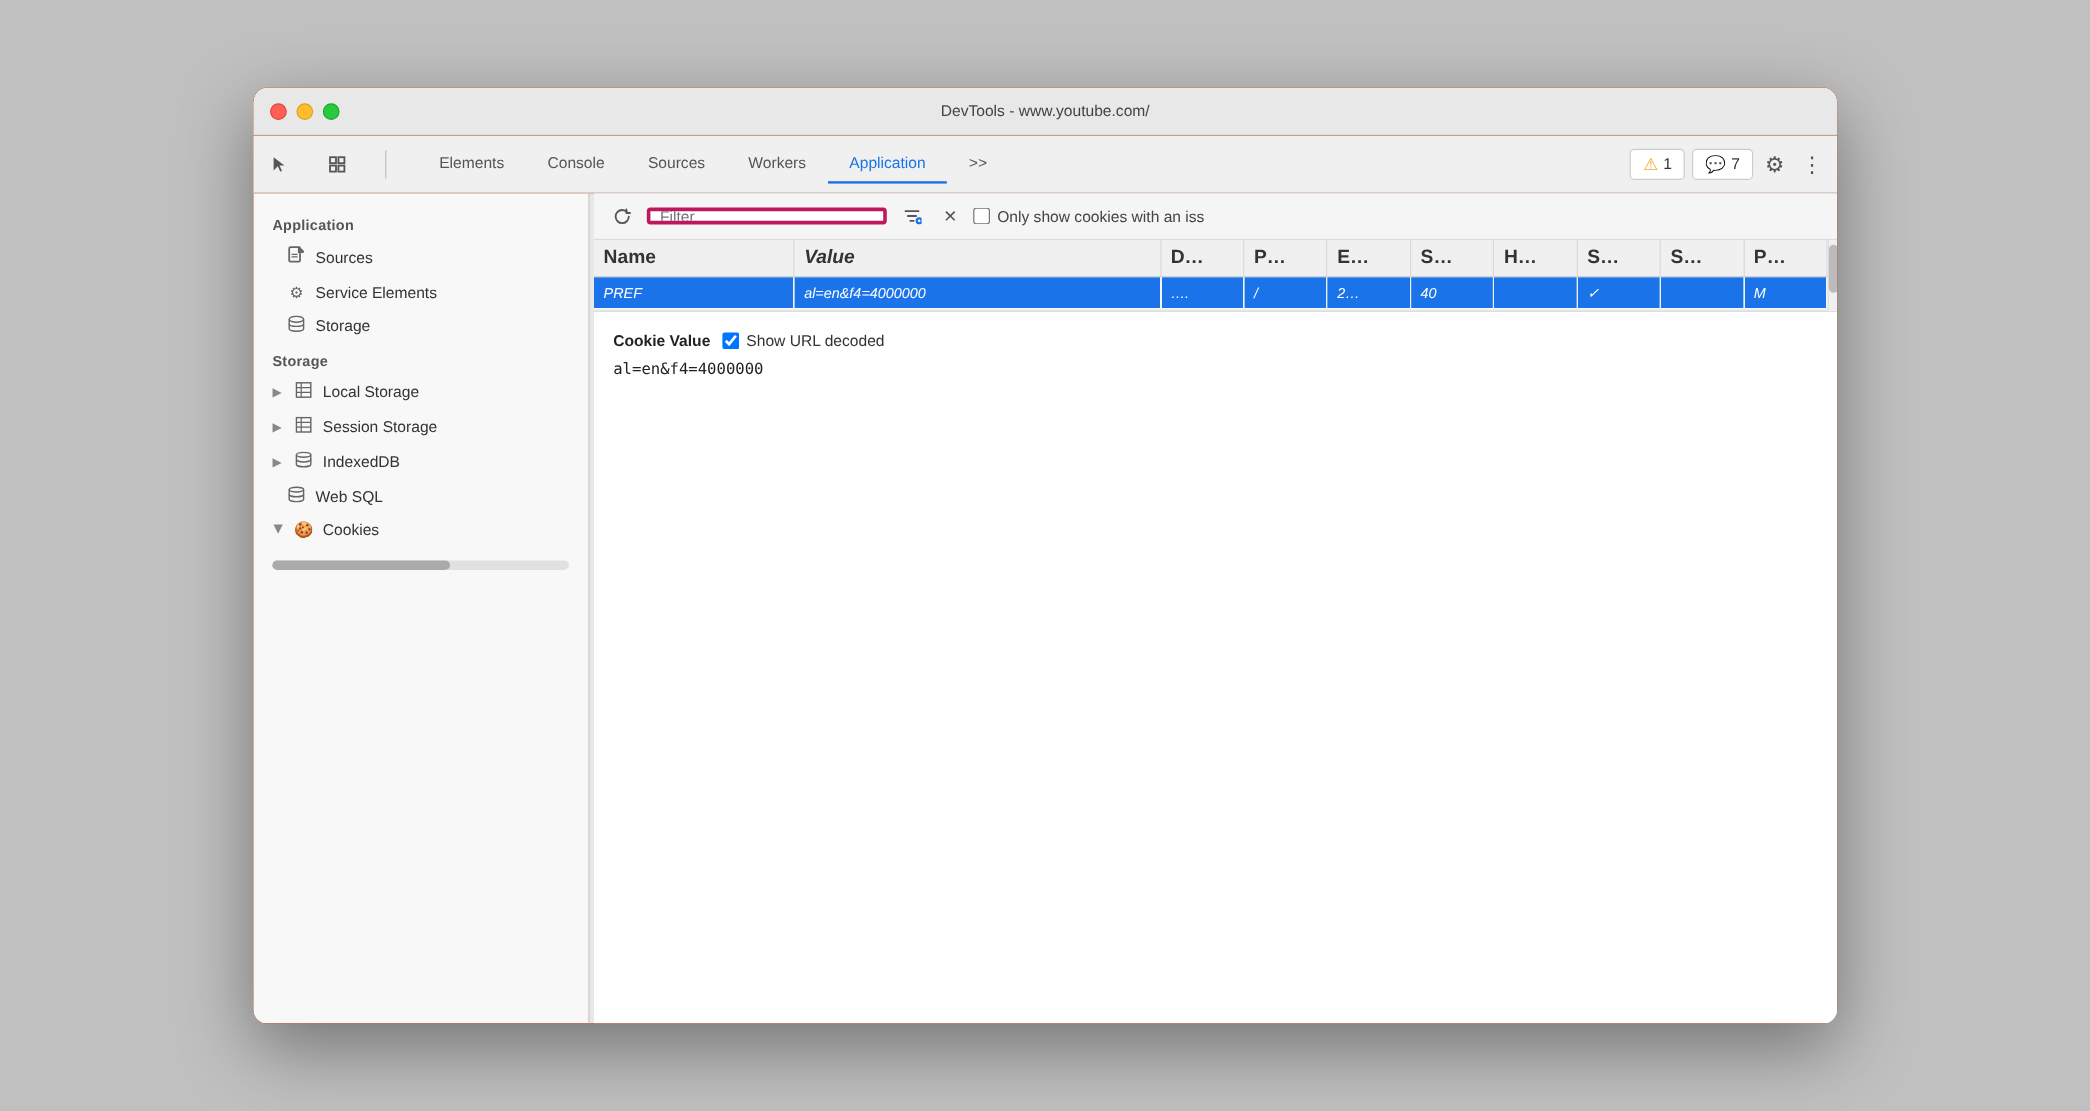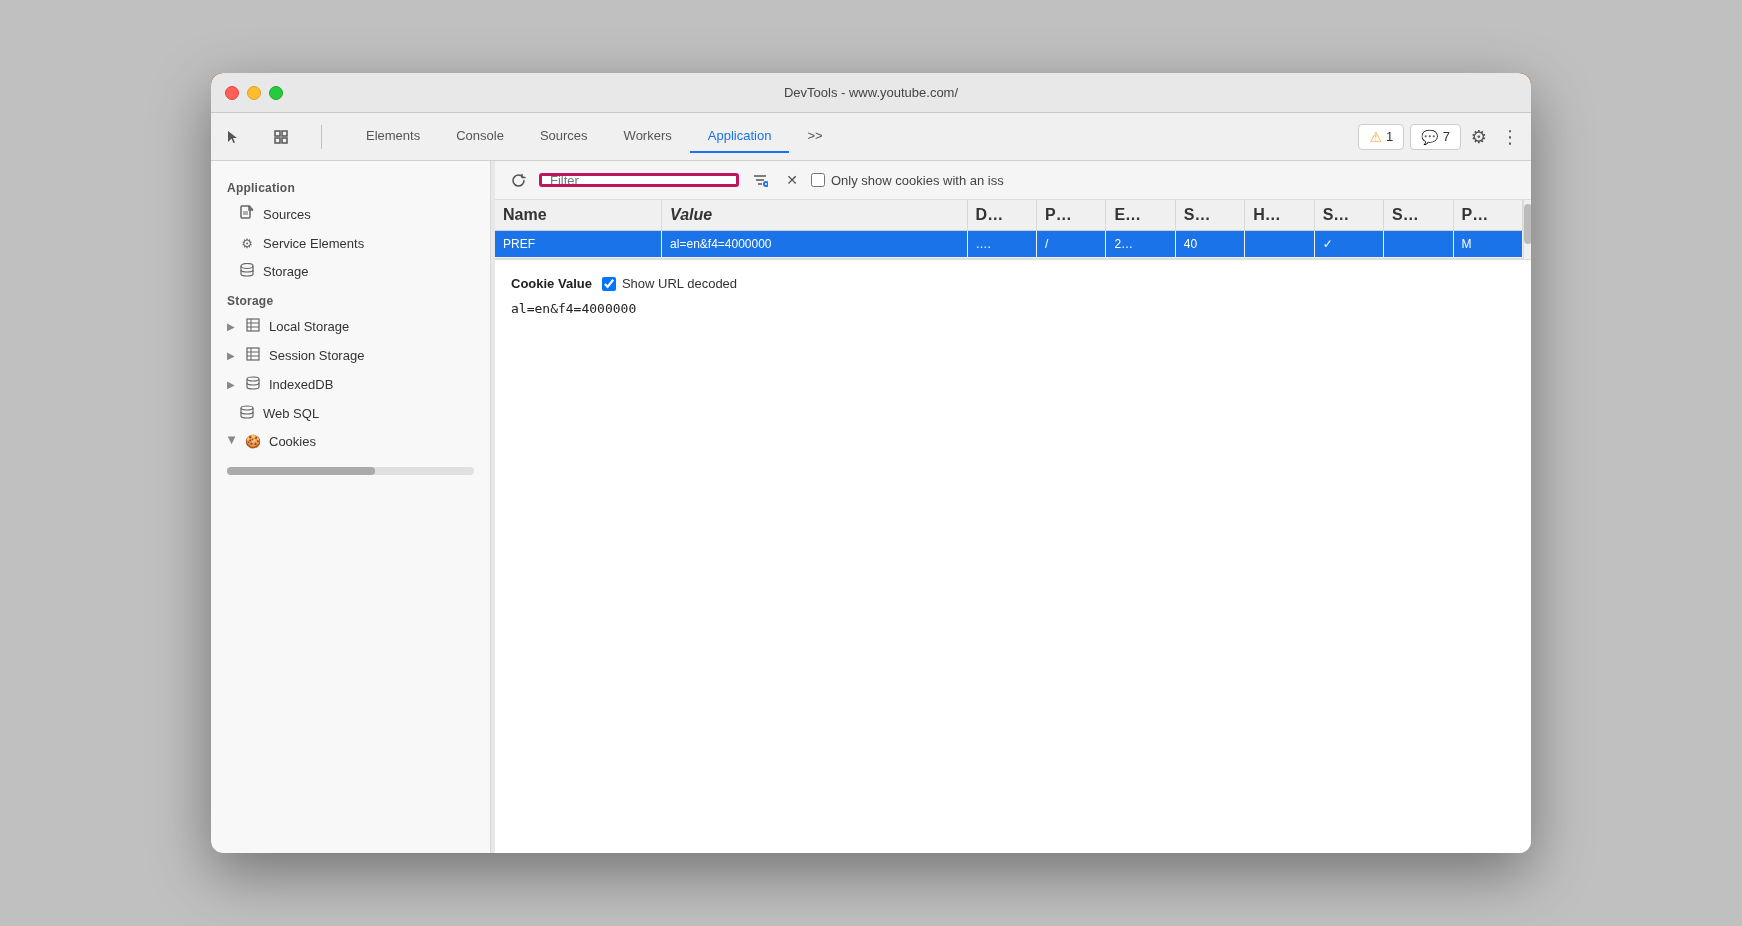--- a/index.html
+++ b/index.html
@@ -252,20 +252,21 @@
       cursor: pointer;
     }
     .cookie-table td {
       padding: 6px 8px;
       border-bottom: 1px solid #efefef;
       border-right: 1px solid #efefef;
       white-space: nowrap;
       overflow: hidden;
       text-overflow: ellipsis;
       max-width: 180px;
+      font-style: italic;
     }
     .cookie-table tr.selected td {
       background: #1a73e8;
       color: #fff;
     }
     .table-container {
       overflow-x: auto;
       border-bottom: 1px solid #ddd;
     }
     .detail-panel {

